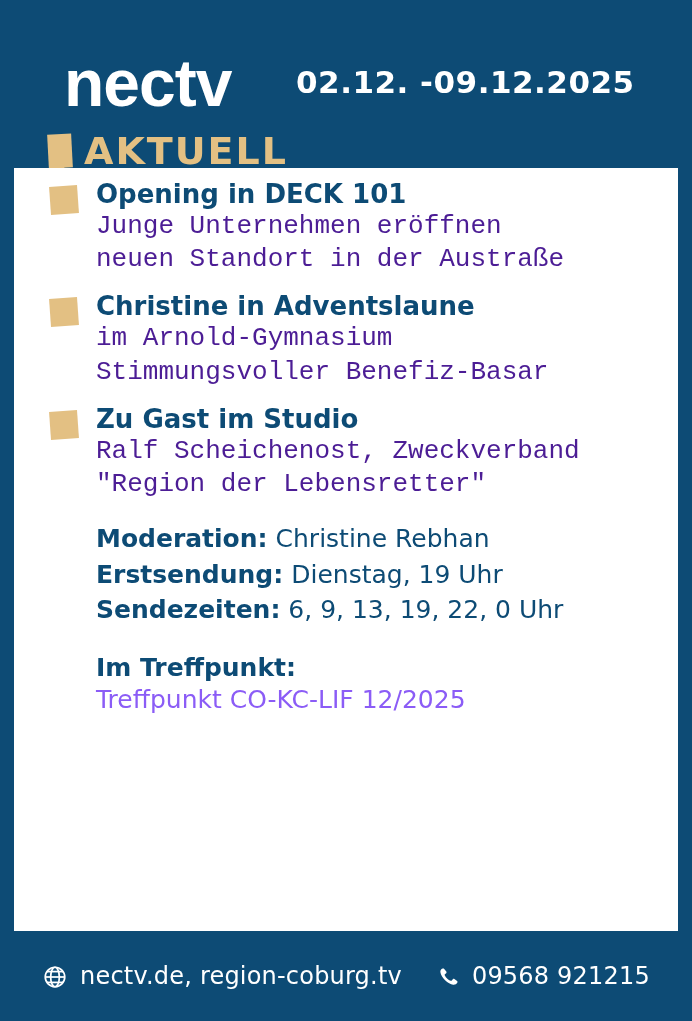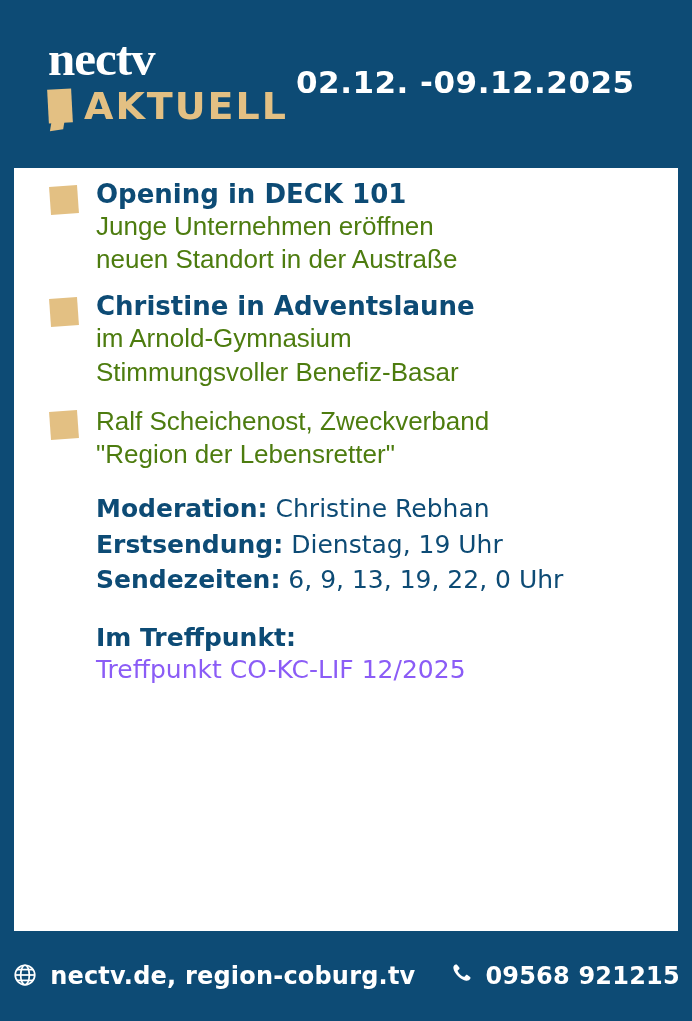--- a/index.html
+++ b/index.html
@@ -28,27 +28,27 @@
     padding: 34px 0 0 48px;
     box-sizing: border-box;
     display: flex;
     align-items: flex-start;
   }
   .logo-block {
     position: relative;
     width: 240px;
   }
   .logo-word {
-    font-size: 49px;
+    font-size: 66px;
     font-weight: bold;
     color: #ffffff;
     letter-spacing: -1px;
     line-height: 1;
-    margin: 0;
-    font-family: Liberation Serif, serif;
+    margin: 16px;
+    font-family: Liberation Sans, sans-serif;
   }
   .logo-sub-row {
     display: flex;
     align-items: center;
     margin-top: 4px;
   }
   .logo-mark {
     width: 34px;
     height: 34px;
     background: #e3c083;
@@ -115,24 +115,24 @@
     flex: 1 1 auto;
   }
   .item-title {
     color: #0d4b75;
     font-weight: bold;
     font-size: 26px;
     line-height: 1.15;
     font-family: "DejaVu Sans", sans-serif;
   }
   .item-line {
-    color: #4d7c0f;
+    color: #4c1d95;
     font-size: 26px;
     line-height: 1.28;
-    font-family: Liberation Sans, sans-serif;
+    font-family: Liberation Mono, monospace;
   }
 
   .meta-block {
     margin-left: 46px;
     margin-top: 20px;
   }
   .meta-row {
     color: #0d4b75;
     font-size: 25px;
     line-height: 1.42;
@@ -166,22 +166,21 @@
     bottom: 0;
     width: 692px;
     height: 90px;
     display: flex;
     align-items: center;
     justify-content: center;
     color: #ffffff;
   }
   .footer-group {
     display: flex;
-    align-items: flex-start;
-    font-weight: bold;
+    align-items: flex-end;
   }
   .footer-text {
     font-size: 24px;
     color: #ffffff;
     font-family: "DejaVu Sans", sans-serif;
     letter-spacing: 0.2px;
   }
   .globe-icon {
     width: 26px;
     height: 26px;
@@ -229,20 +228,21 @@
       <div class="item-text">
         <div class="item-title">Christine in Adventslaune</div>
         <div class="item-line">im Arnold-Gymnasium</div>
         <div class="item-line">Stimmungsvoller Benefiz-Basar</div>
       </div>
     </div>
 
     <div class="item">
       <span class="bullet"></span>
       <div class="item-text">
+        <div class="item-title">Zu Gast im Studio</div>
         <div class="item-line">Ralf Scheichenost, Zweckverband</div>
         <div class="item-line">"Region der Lebensretter"</div>
       </div>
     </div>
 
     <div class="meta-block">
       <div class="meta-row">
         <b>Moderation:</b>
         <span>Christine Rebhan</span>
       </div>

